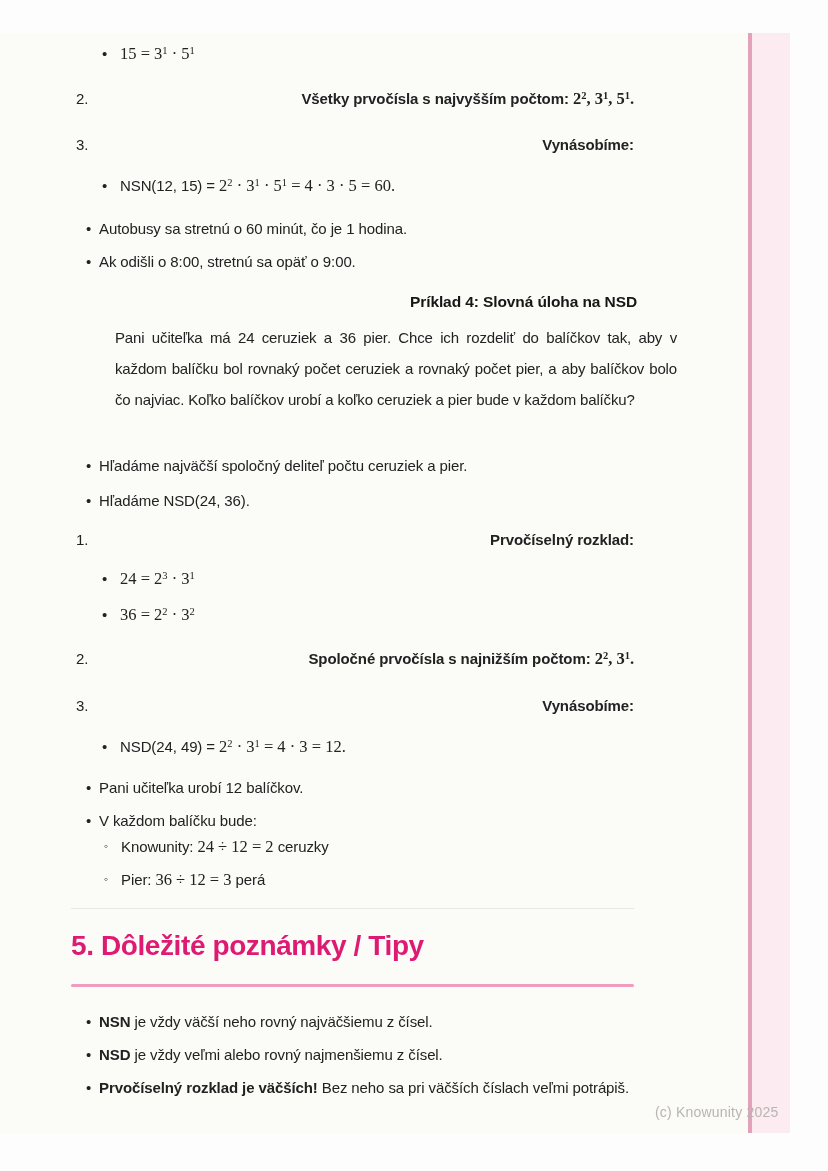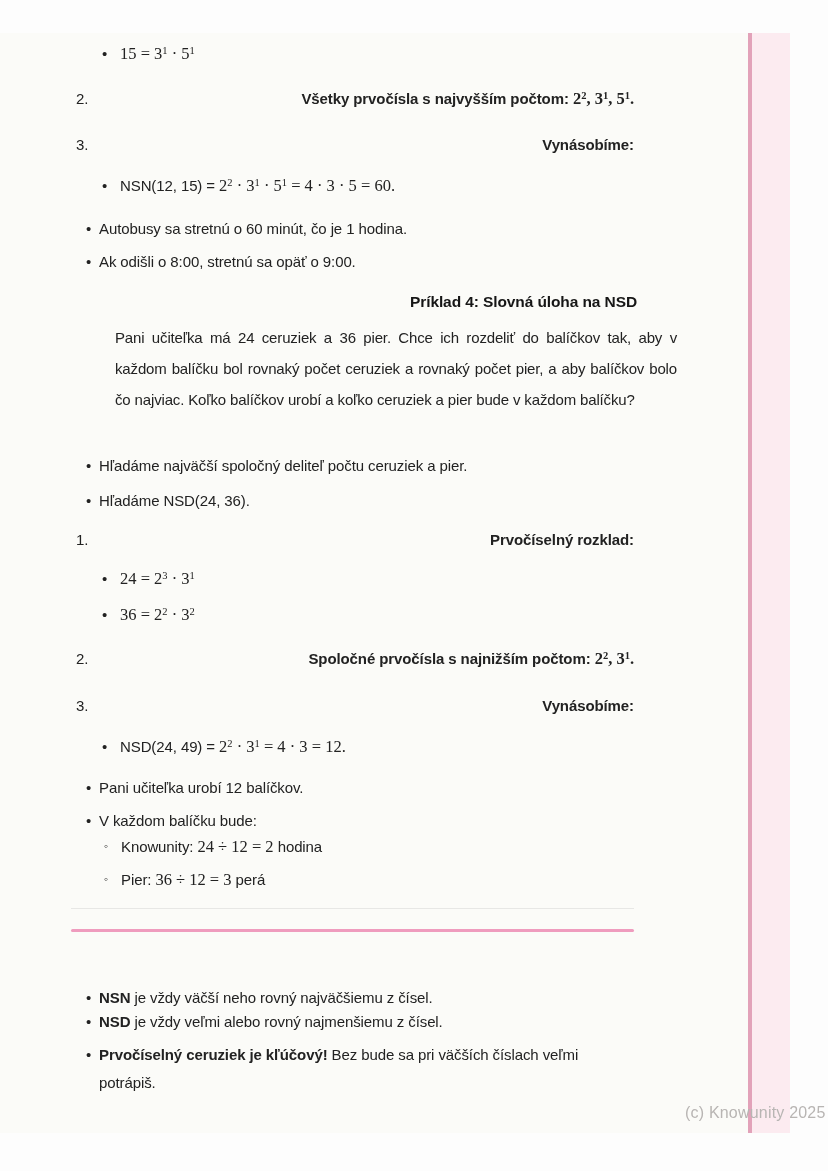--- a/index.html
+++ b/index.html
@@ -53,21 +53,21 @@
   #doc .block:nth-child(17){top:774px;}
   #doc .block:nth-child(18){top:807px;}
   #doc .block:nth-child(19){top:833px;}
   #doc .block:nth-child(20){top:866px;}
   #doc .block:nth-child(21){top:908px;}
   #doc .block:nth-child(22){top:929px;}
   #doc .block:nth-child(23){top:984px;}
   #doc .block:nth-child(24){top:1008px;}
   #doc .block:nth-child(25){top:1041px;}
   #doc .block:nth-child(26){top:1074px;}
-  .watermark{position:absolute;left:685px;top:1104px;font-size:16px;letter-spacing:0.2px;color:var(--watermark,#b8b5b3);z-index:5;}
+  .watermark{position:absolute;left:655px;top:1104px;font-size:14px;letter-spacing:0.2px;color:var(--watermark,#b8b5b3);z-index:5;}
 </style>
 </head>
 <body style="--accent: #de1b72; --underline: #ef9cbe; --divider: #e7e7e5; --edge-line: #e2a2b9; --edge-band: #fcebf0; --page-bg: #fbfbf8; --text: #222222; --watermark: #b8b5b3;">
 
 <div class="page"></div>
 <div class="edge-line"></div>
 <div class="edge-band"></div>
 
 <div id="doc">
     <div class="block k-ul2">
@@ -133,35 +133,38 @@
     <div class="block k-ul1">
       <span class="marker">•</span>
       <div class="txt"><span class="seg-text">Pani učiteľka urobí 12 balíčkov.</span></div>
     </div>
     <div class="block k-ul1">
       <span class="marker">•</span>
       <div class="txt"><span class="seg-text">V každom balíčku bude:</span></div>
     </div>
     <div class="block k-ul3">
       <span class="marker">◦</span>
-      <div class="txt"><span class="seg-text">Knowunity: </span><span class="math">24 ÷ 12 = 2</span><span class="seg-text"> hodina</span></div>
+      <div class="txt"><span class="seg-text">Knowunity: </span><span class="math">24 ÷ 12 = 2</span><span class="seg-text"> ceruzky</span></div>
     </div>
     <div class="block k-ul3">
       <span class="marker">◦</span>
       <div class="txt"><span class="seg-text">Pier: </span><span class="math">36 ÷ 12 = 3</span><span class="seg-text"> perá</span></div>
     </div>
     <div class="block k-divider"></div>
+    <div class="block k-h2">
+      <span class="seg-text">5. Dôležité poznámky / Tipy</span>
+    </div>
     <div class="block k-pinkline"></div>
     <div class="block k-ul1">
       <span class="marker">•</span>
       <div class="txt"><span class="seg-bold">NSN</span><span class="seg-text"> je vždy väčší neho rovný najväčšiemu z čísel.</span></div>
     </div>
     <div class="block k-ul1">
       <span class="marker">•</span>
       <div class="txt"><span class="seg-bold">NSD</span><span class="seg-text"> je vždy veľmi alebo rovný najmenšiemu z čísel.</span></div>
     </div>
     <div class="block k-ul1">
       <span class="marker">•</span>
-      <div class="txt"><span class="seg-bold">Prvočíselný ceruziek je kľúčový!</span><span class="seg-text"> Bez bude sa pri väčších číslach veľmi potrápiš.</span></div>
+      <div class="txt"><span class="seg-bold">Prvočíselný rozklad je väčších!</span><span class="seg-text"> Bez neho sa pri väčších číslach veľmi potrápiš.</span></div>
     </div>
   </div>
 
 <div class="watermark">(c) Knowunity 2025</div>
 
 </body></html>

